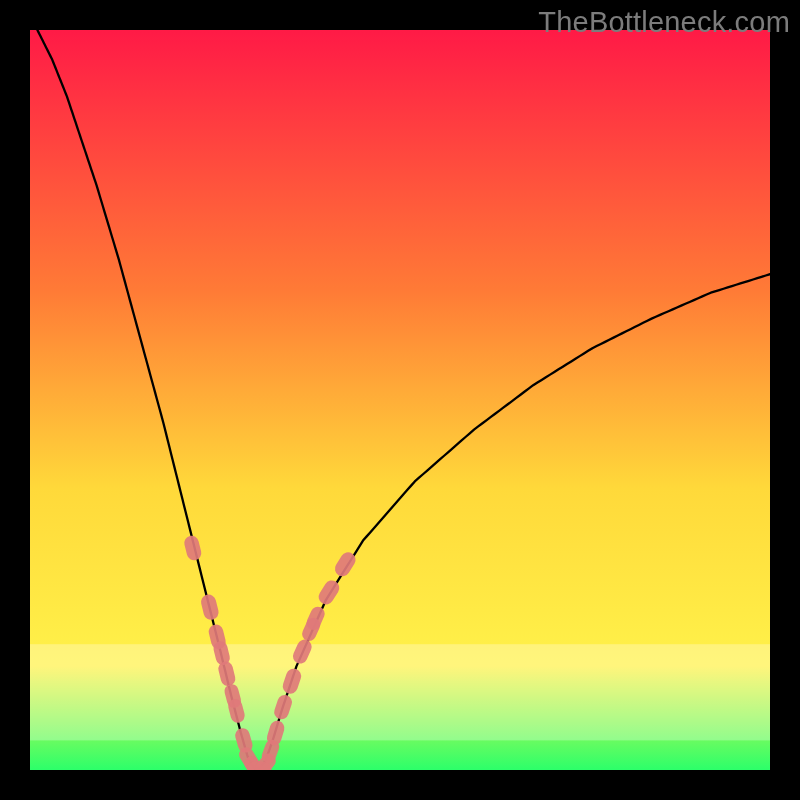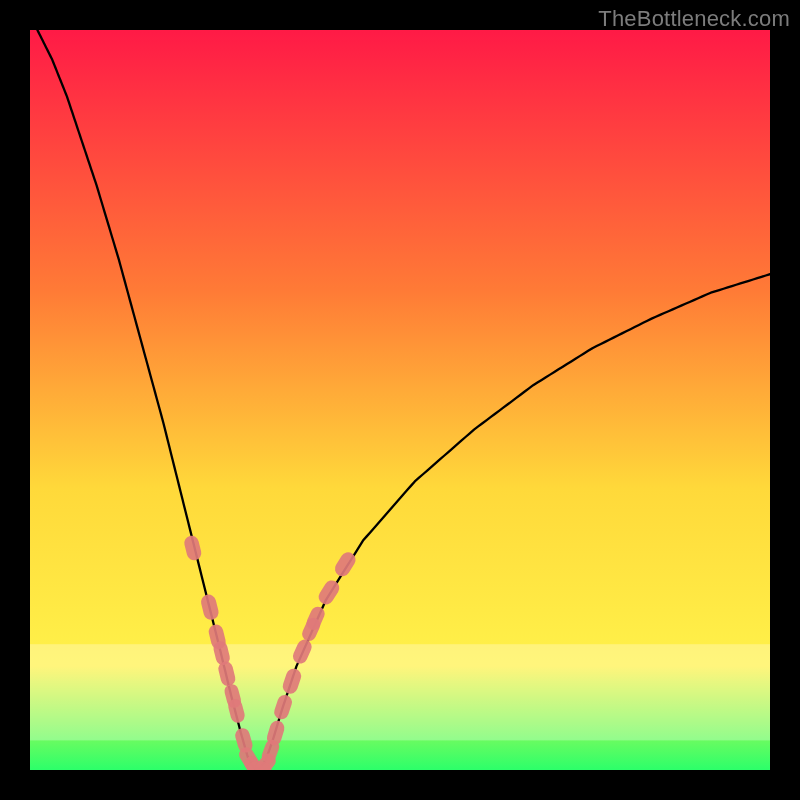--- a/index.html
+++ b/index.html
@@ -15,21 +15,21 @@
     position: relative;
     width: 800px;
     height: 800px;
     background: #000;
   }
   .watermark {
     position: absolute;
     top: 6px;
     right: 10px;
     color: #7c7c7c;
-    font-size: 22px;
+    font-size: 29px;
     font-weight: 500;
     letter-spacing: 0.2px;
     z-index: 20;
     user-select: none;
   }
   .plot-wrap {
     position: absolute;
     left: 30px;
     top: 30px;
     width: 740px;

